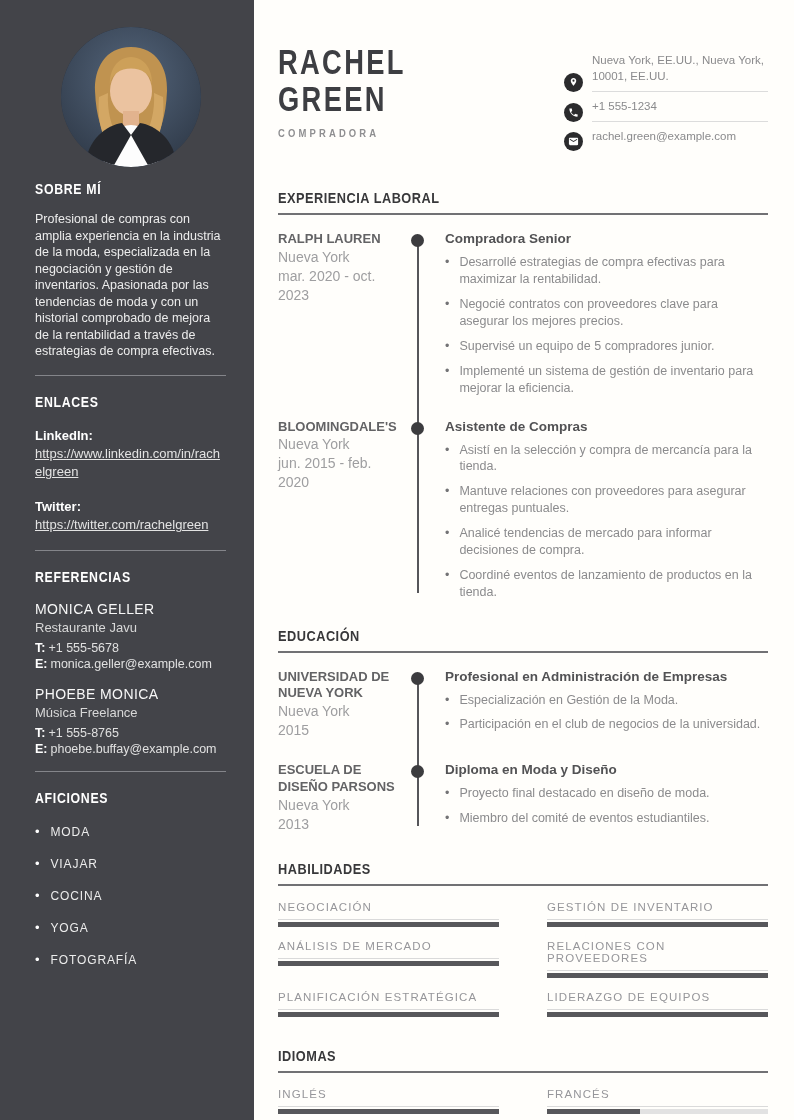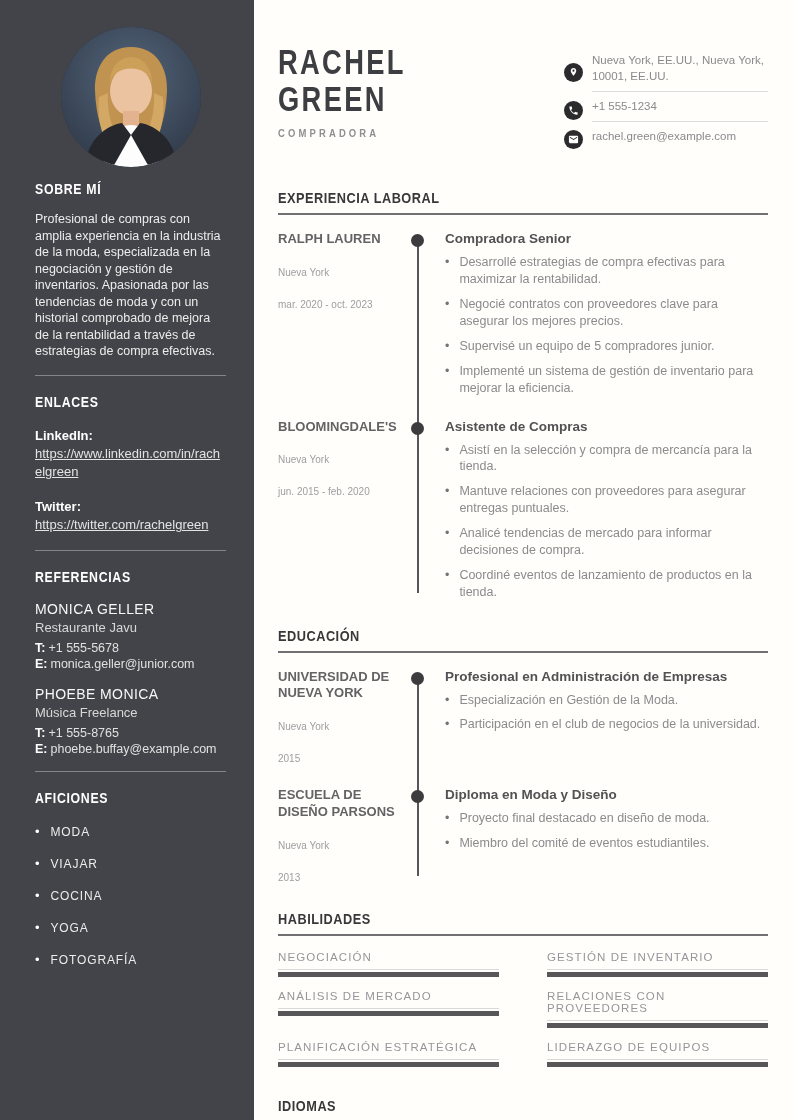--- a/index.html
+++ b/index.html
@@ -32,41 +32,41 @@
 
   
   .main { flex:1; padding:0 26px 0 24px; background:#fffefb; }
   .main-header { display:flex; justify-content:space-between; margin-top:40px; }
   .name-block { padding-top:4px; }
   .name-line { font-size:35px; line-height:1.05; font-weight:700; color:#3d3e42; letter-spacing:3px;
                transform:scaleX(.78); transform-origin:left top; white-space:nowrap; }
   .job-title { display:inline-block; margin-top:9px; font-size:10.5px; font-weight:700; letter-spacing:3.5px;
                color:#8f8f91; transform:scaleX(.9); transform-origin:left center; white-space:nowrap; }
   .contact-block { width:204px; margin-top:6px; }
-  .contact-row { display:flex; gap:9px; align-items:center; padding-top:6px; }
+  .contact-row { display:flex; gap:9px; align-items:flex-end; padding-top:6px; }
   .contact-icon { width:19px; height:19px; border-radius:50%; background:#2b2b2d; display:flex;
                   align-items:center; justify-content:center; flex-shrink:0; }
   .contact-icon svg { width:11px; height:11px; fill:#ffffff; }
   .contact-text { flex:1; font-size:11.5px; color:#8a8a8c; line-height:1.4; padding-bottom:7px; }
   .contact-row.lined .contact-text { border-bottom:1px solid #dcdcdc; }
 
   .section-title { display:inline-block; font-size:15px; font-weight:700; color:#38383a; letter-spacing:.6px;
                    transform:scaleX(.85); transform-origin:left center; white-space:nowrap; }
   .section-rule { border:none; border-top:2px solid #717174; margin-top:6px; }
 
   .xp-section { margin-top:38px; }
   .entries { position:relative; margin-top:16px; }
   .timeline-line { position:absolute; left:139px; top:8px; bottom:8px; width:2px; background:#56565a; }
   .entry { position:relative; display:flex; margin-bottom:22px; }
   .entry:last-child { margin-bottom:0; }
   .entry-left { width:128px; flex-shrink:0; }
   .entry-right { margin-left:39px; flex:1; }
   .timeline-dot { position:absolute; left:133px; top:3px; width:13px; height:13px; border-radius:50%; background:#3c3c3f; }
   .company { font-size:13px; font-weight:700; color:#636365; line-height:1.3; }
-  .entry-meta { font-size:10px; color:#9e9ea0; line-height:1.35; margin-top:18px; }
+  .entry-meta { font-size:14px; color:#9e9ea0; line-height:1.35; margin-top:0; }
   .role { font-size:13.5px; font-weight:700; color:#525254; }
   .b-row { display:flex; gap:10px; margin-top:8px; font-size:12.5px; color:#8b8b8d; line-height:1.35; }
   .b-row .blt { color:#737375; }
 
   .edu-section { margin-top:26px; }
 
   .bar-grid { display:grid; grid-template-columns:1fr 1fr; column-gap:48px; row-gap:13px; margin-top:15px; }
   .bar-item { }
   .bar-label { font-size:11.5px; color:#96969a; letter-spacing:1.1px; }
   .bar-sep { border:none; border-top:1px solid #dadada; margin-top:6px; }
@@ -131,21 +131,21 @@
     <section>
       <span class="side-heading refs-heading">REFERENCIAS</span>
 
       <div class="ref-item">
         <div class="ref-name">MONICA GELLER</div>
         <div class="ref-company">Restaurante Javu</div>
         <div class="ref-line">
           <span class="lbl">T:</span><span>+1 555-5678</span>
         </div>
         <div class="ref-line">
-          <span class="lbl">E:</span><span>monica.geller@junior.com</span>
+          <span class="lbl">E:</span><span>monica.geller@example.com</span>
         </div>
       </div>
 
       <div class="ref-item">
         <div class="ref-name">PHOEBE MONICA</div>
         <div class="ref-company">Música Freelance</div>
         <div class="ref-line">
           <span class="lbl">T:</span><span>+1 555-8765</span>
         </div>
         <div class="ref-line">

